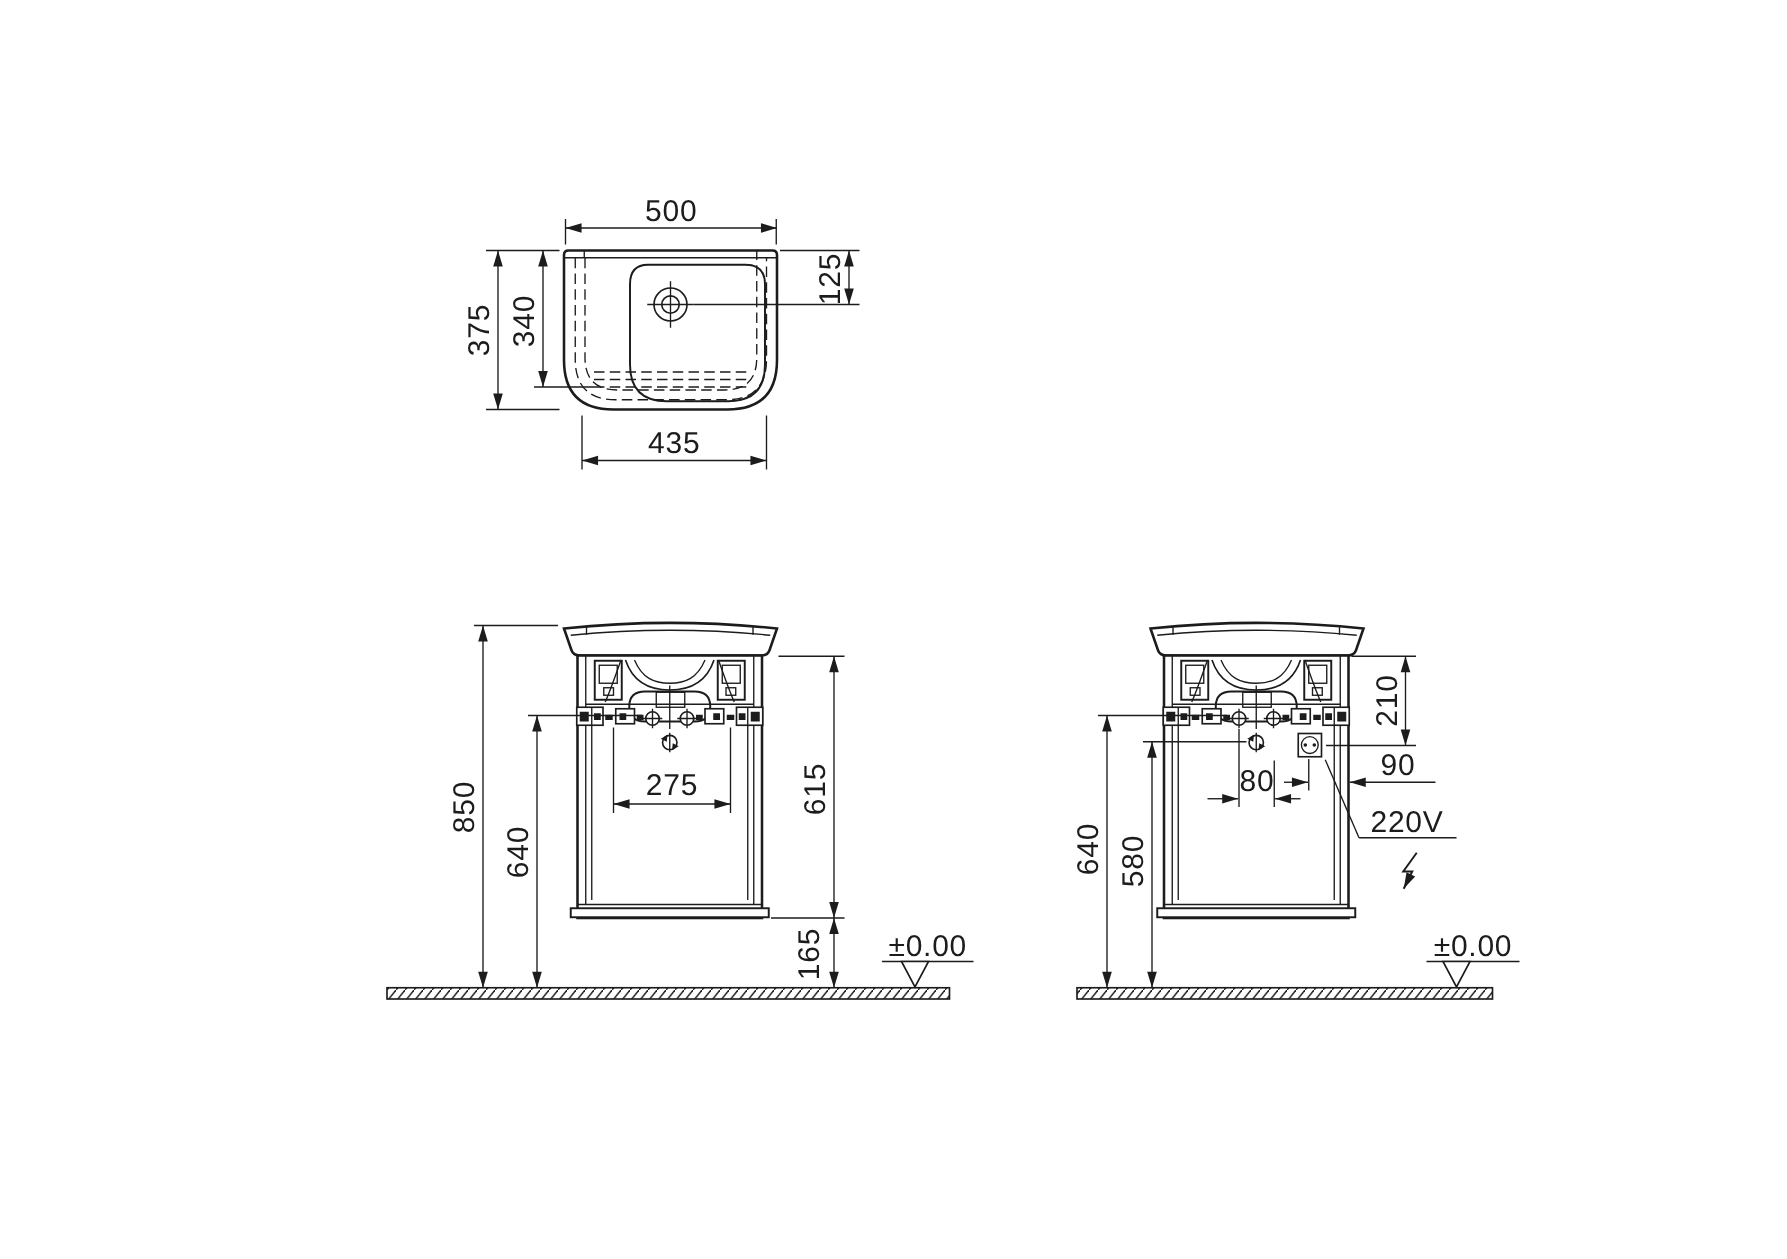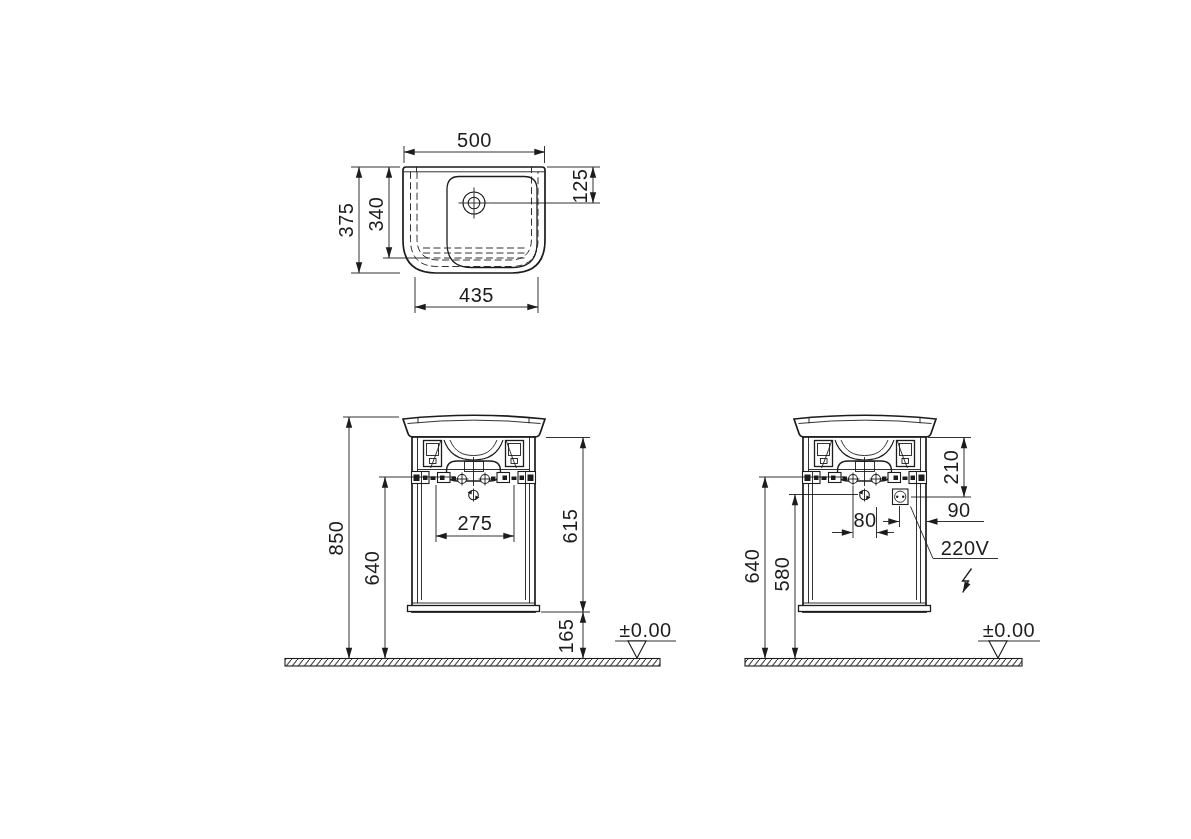--- a/index.html
+++ b/index.html
@@ -1,16 +1,16 @@
 <!DOCTYPE html>
 <html><head>
 <meta charset="utf-8">
 <style>
   html,body{margin:0;padding:0;background:#fff;}
-  .sheet{position:relative;width:1040px;height:839px;background:#fff;overflow:hidden;padding-left:27px;}
+  .sheet{position:relative;width:1040px;height:839px;background:#fff;overflow:hidden;}
   svg{display:block;}
   .dim-text{font-family:"Liberation Sans",sans-serif;font-size:20px;fill:#1c1c1c;letter-spacing:0.5px;}
   .ln{stroke:#1c1c1c;fill:none;}
   .w17{stroke-width:1.7;}
   .w13{stroke-width:1.3;}
   .w11{stroke-width:1.1;}
   .w09{stroke-width:0.9;}
   .dash{stroke-dasharray:7 3.5;}
   .fillwhite{fill:#fff;}
   .solidfill{fill:#1c1c1c;stroke:none;}

